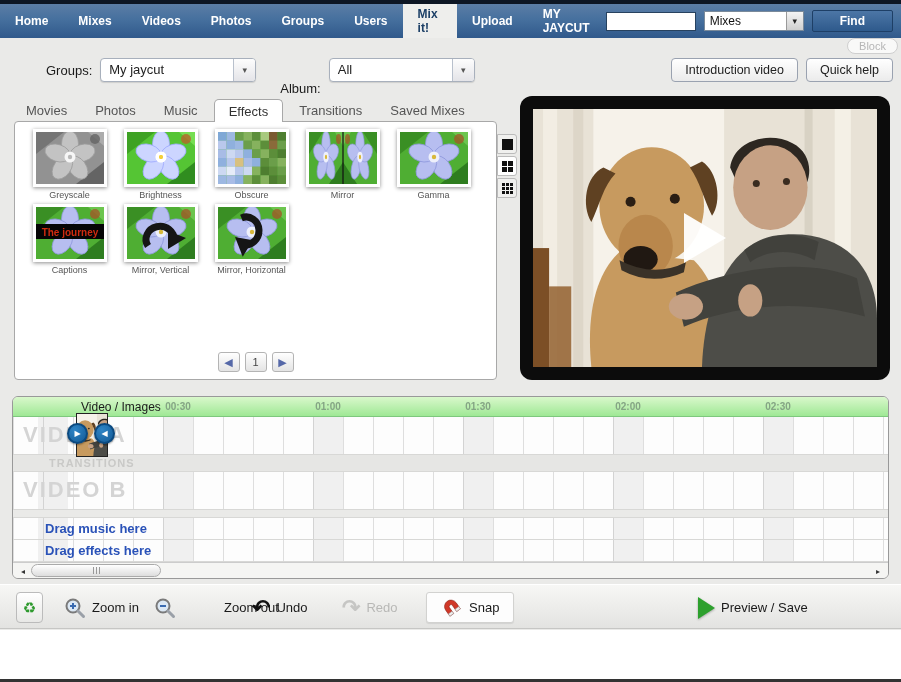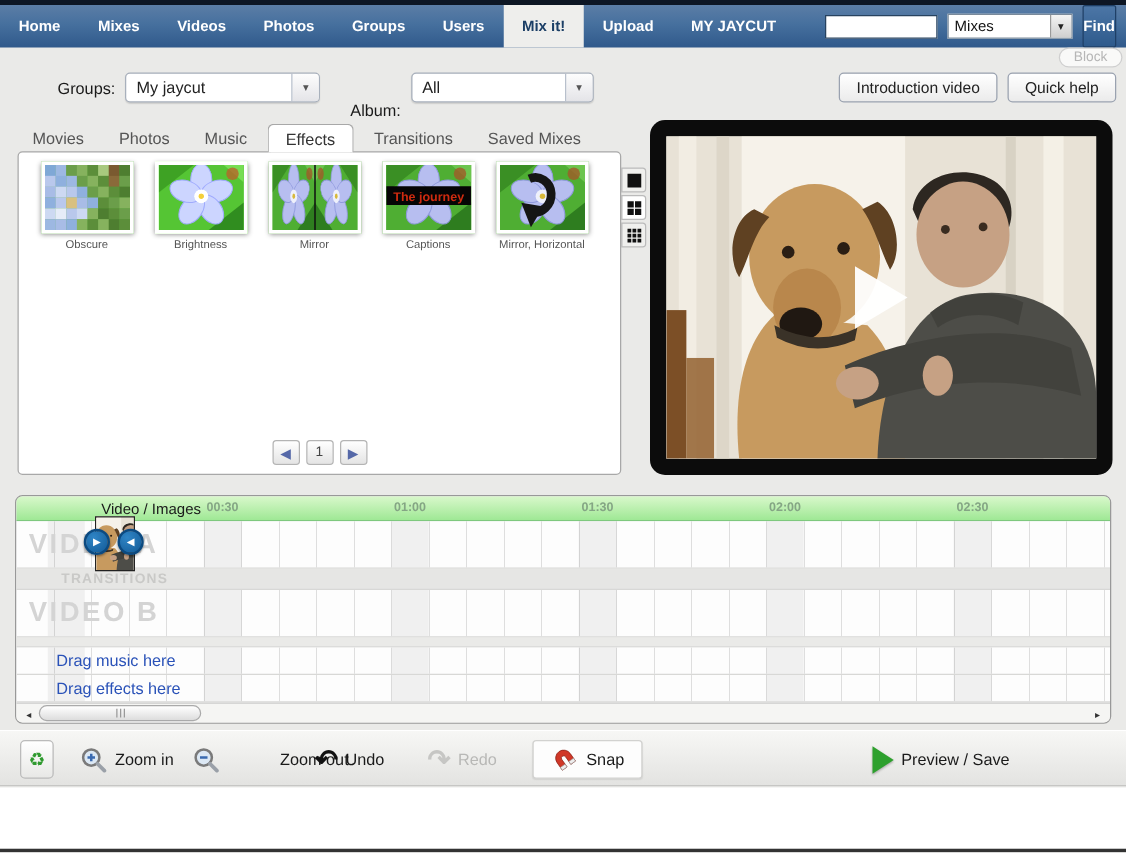--- a/index.html
+++ b/index.html
@@ -12,21 +12,21 @@
          border-top:4px solid #0d1624; display:flex; align-items:stretch; }
   .nav-item { display:flex; align-items:center; padding:0 15px; color:#fff; font-size:12px;
               font-weight:bold; cursor:pointer; }
   .nav-item.active { background:#eeeeec; color:#1c3f66; }
   .nav-right { margin-left:auto; display:flex; align-items:center; gap:8px; padding-right:8px; }
   .search-input { width:90px; height:19px; border:1px solid #27425f; background:#fff; font-size:12px; padding:0 4px; }
   .nav-select { width:100px; height:20px; background:#fff; border:1px solid #7a8a9a; display:flex; align-items:center; }
   .nav-select .txt { flex:1; font-size:12px; padding-left:5px; color:#111; }
   .nav-select .arr { width:17px; height:18px; background:linear-gradient(#f4f4f4,#cfcfcf); border-left:1px solid #9a9a9a;
                      font-size:9px; color:#222; display:flex; align-items:center; justify-content:center; }
-  .find-btn { height:34px; padding:0 0; background:linear-gradient(#4c76a6,#2e5a8c); border:1px solid #1e3f66;
+  .find-btn { height:22px; padding:0 27px; background:linear-gradient(#4c76a6,#2e5a8c); border:1px solid #1e3f66;
               border-radius:2px; color:#fff; font-size:12px; font-weight:bold; display:flex; align-items:center; }
   .block-btn { position:absolute; right:3px; top:38px; padding:1px 11px; border:1px solid #cfcfcf; border-radius:9px;
                background:rgba(255,255,255,.7); color:#b6b6b6; font-size:11px; }
 
   
   .filters { position:absolute; left:0; top:52px; width:901px; height:36px; display:flex; align-items:center; }
   .f-label { font-size:13px; font-weight:normal; color:#1a1a1a; }
   .lbl-groups { margin-left:46px; }
   .lbl-album { margin-left:24px;margin-top:36px; }
   .mac-select { margin-left:8px; height:24px; background:#fff; border:1px solid #a8b0bc; border-radius:4px;
@@ -88,21 +88,21 @@
   .tl-time { position:absolute; top:4px; width:60px; text-align:center; font-size:10px; font-weight:bold; color:#84a584; }
   .gridrow { position:relative; background-color:#fdfdfd;
              background-image:
                repeating-linear-gradient(90deg, rgba(0,0,0,.05) 0 30px, transparent 30px 150px),
                repeating-linear-gradient(90deg, #dedede 0 1px, transparent 1px 30px);
              background-position:150px 0, 0 0; }
   .row-va { height:38px; border-bottom:1px solid #d8d8d6; }
   .row-tr { height:17px; background:#e6e6e4; border-bottom:1px solid #d8d8d6; position:relative; }
   .row-vb { height:38px; border-bottom:1px solid #d8d8d6; }
   .row-gap { height:8px; background:#eaeae8; border-bottom:1px solid #d8d8d6; }
-  .row-music, .row-fx { height:22px; border-bottom:1px solid #d8d8d6; }
+  .row-music, .row-fx { height:22px; border-bottom:1px solid #d8d8d6;font-weight:bold; }
   .ghost-big { position:absolute; left:10px; top:5px; font-size:22px; font-weight:bold; color:#d4d4d4; letter-spacing:2px; }
   .ghost-sm { position:absolute; left:36px; top:2px; font-size:11px; font-weight:bold; color:#c9c9c7; letter-spacing:1px; }
   .drag-hint { position:absolute; left:32px; top:3px; font-size:13px; color:#2a52b8; }
   .clip { position:absolute; left:63px; top:-4px; width:32px; height:44px; border:1px solid #222; background:#d6cec2;
           overflow:hidden; z-index:2; }
   .clip svg { width:100%; height:100%; display:block; }
   .clip-btn { position:absolute; top:6px; width:21px; height:21px; border-radius:50%;
               background:radial-gradient(circle at 35% 30%, #2f85c6, #135a96); border:2px solid #0c4a80;
               color:#fff; font-size:8px; display:flex; align-items:center; justify-content:center; z-index:3;
               box-shadow:0 1px 2px rgba(0,0,0,.4); }
@@ -237,20 +237,37 @@
     <div class="tab">Photos</div>
     <div class="tab">Music</div>
     <div class="tab active">Effects</div>
     <div class="tab">Transitions</div>
     <div class="tab">Saved Mixes</div>
   </div>
 
   <div class="panel">
     <div class="fx-grid">
 
+      <div class="fx-item">
+        <div class="fx-thumb grayscale">
+          <svg viewBox="0 0 68 52">
+              <use href="#flower-base"></use>
+            </svg>
+        </div>
+        <div class="fx-label">Greyscale</div>
+      </div>
+
+      <div class="fx-item">
+        <div class="fx-thumb brighten">
+          <svg viewBox="0 0 68 52">
+              <use href="#flower-base"></use>
+            </svg>
+        </div>
+        <div class="fx-label">Brightness</div>
+      </div>
 
       <div class="fx-item">
         <div class="fx-thumb">
           <svg id="obscure-grid" viewBox="0 0 8 6" preserveAspectRatio="none">
               <rect x="0" y="0" width="1.02" height="1.02" fill="#7fa8d6"></rect>
               <rect x="1" y="0" width="1.02" height="1.02" fill="#9db8e2"></rect>
               <rect x="2" y="0" width="1.02" height="1.02" fill="#6b9e4a"></rect>
               <rect x="3" y="0" width="1.02" height="1.02" fill="#86b25e"></rect>
               <rect x="4" y="0" width="1.02" height="1.02" fill="#5c8e3a"></rect>
               <rect x="5" y="0" width="1.02" height="1.02" fill="#a8c97e"></rect>
@@ -295,55 +312,64 @@
               <rect x="4" y="5" width="1.02" height="1.02" fill="#5c8e3a"></rect>
               <rect x="5" y="5" width="1.02" height="1.02" fill="#86b25e"></rect>
               <rect x="6" y="5" width="1.02" height="1.02" fill="#4e7e30"></rect>
               <rect x="7" y="5" width="1.02" height="1.02" fill="#5c8e3a"></rect>
             </svg>
         </div>
         <div class="fx-label">Obscure</div>
       </div>
 
       <div class="fx-item">
-        <div class="fx-thumb brighten">
-          <svg viewBox="0 0 68 52">
-              <use href="#flower-base"></use>
-            </svg>
-        </div>
-        <div class="fx-label">Brightness</div>
-      </div>
-
-      <div class="fx-item">
         <div class="fx-thumb">
           <svg viewBox="0 0 68 52">
             <g transform="scale(0.5 1)">
                 <use href="#flower-base"></use>
               </g>
             <g transform="translate(68 0) scale(-0.5 1)">
                 <use href="#flower-base"></use>
               </g>
             <rect x="33.4" width="1.2" height="52" fill="#111"></rect>
           </svg>
         </div>
         <div class="fx-label">Mirror</div>
       </div>
 
+      <div class="fx-item">
+        <div class="fx-thumb">
+          <svg viewBox="0 0 68 52">
+              <use href="#flower-base"></use>
+            </svg>
+        </div>
+        <div class="fx-label">Gamma</div>
+      </div>
 
       <div class="fx-item">
         <div class="fx-thumb">
           <svg viewBox="0 0 68 52">
             <use href="#flower-base"></use>
             <rect y="17" width="68" height="15" fill="#050505"></rect>
             <text x="34" y="28.5" text-anchor="middle" font-size="10" font-weight="bold" fill="#cf2b10" font-family="Liberation Sans, sans-serif">The journey</text>
           </svg>
         </div>
         <div class="fx-label">Captions</div>
       </div>
 
+      <div class="fx-item">
+        <div class="fx-thumb">
+          <svg viewBox="0 0 68 52">
+            <use href="#flower-base"></use>
+            <path d="M21,39 A14,13 0 1 1 47,33" fill="none" stroke="#151515" stroke-width="7"></path>
+            <polygon points="41,24 59,31 41,42" fill="#151515"></polygon>
+          </svg>
+        </div>
+        <div class="fx-label">Mirror, Vertical</div>
+      </div>
 
       <div class="fx-item">
         <div class="fx-thumb">
           <svg viewBox="0 0 68 52">
             <use href="#flower-base"></use>
             <g transform="rotate(100 34 26)">
               <path d="M21,39 A14,13 0 1 1 47,33" fill="none" stroke="#151515" stroke-width="7"></path>
               <polygon points="41,24 59,31 41,42" fill="#151515"></polygon>
             </g>
           </svg>

